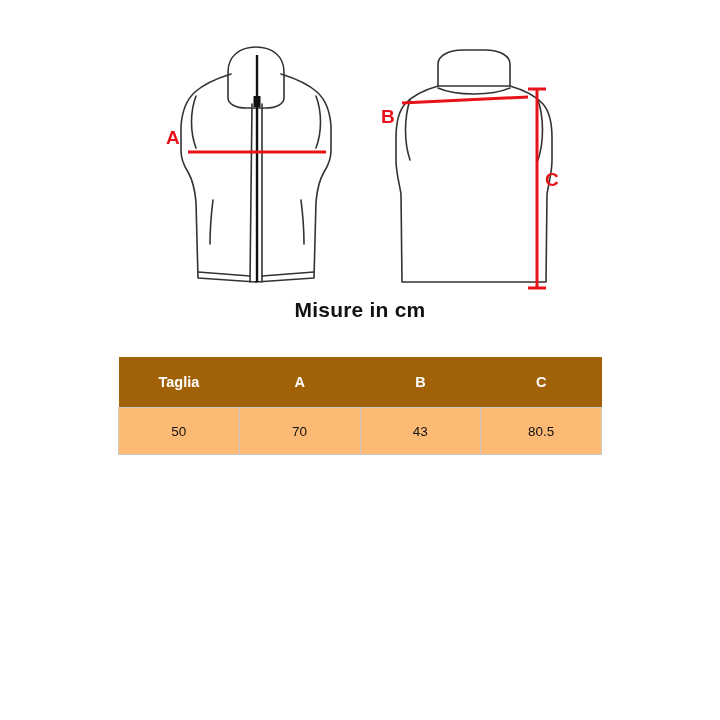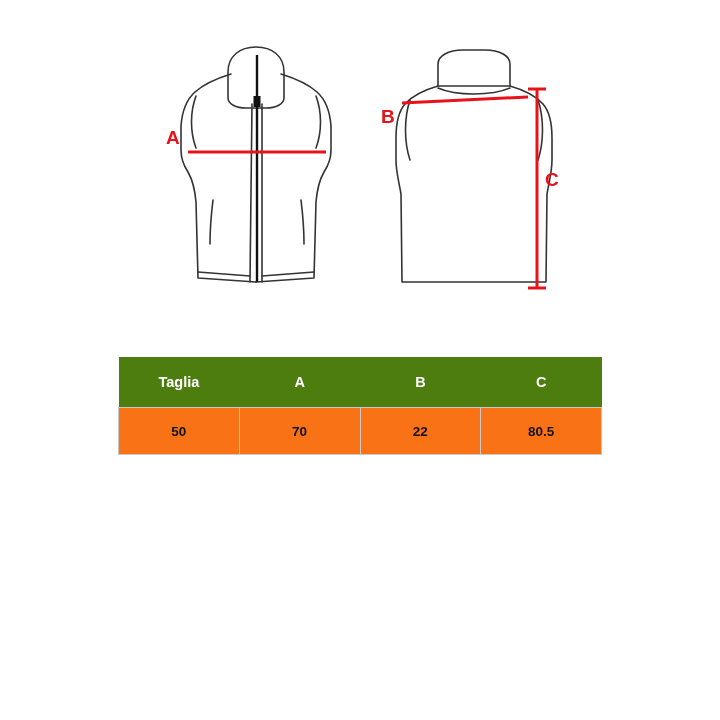--- a/index.html
+++ b/index.html
@@ -46,34 +46,34 @@
     left: 118px;
     top: 357px;
     width: 484px;
   }
   table.size-table {
     border-collapse: collapse;
     width: 484px;
     table-layout: fixed;
   }
   table.size-table thead th {
-    background: #4d7c0f;
+    background: #a16207;
     color: #ffffff;
     font-size: 14.5px;
     font-weight: bold;
     height: 48px;
     border: none;
     text-align: center;
     vertical-align: middle;
   }
   table.size-table tbody td {
-    background: #f97316;
+    background: #fdba74;
     color: #111111;
     font-size: 13.5px;
-    font-weight: bold;
+    font-weight: normal;
     height: 44px;
     text-align: center;
     vertical-align: middle;
     border: 1px solid #c9c9c9;
     margin-left: 40px;
   }
   table.size-table tbody td:first-child {
     border-left: 1px solid #c9c9c9;
   }
   .label-letter {
@@ -142,35 +142,36 @@
       <g>
         <line x1="537" y1="88" x2="537" y2="289" stroke="#e8121b" stroke-width="3"></line>
         <line x1="528" y1="89" x2="546" y2="89" stroke="#e8121b" stroke-width="3"></line>
         <line x1="528" y1="288" x2="546" y2="288" stroke="#e8121b" stroke-width="3"></line>
       </g>
       <text class="label-letter" x="545" y="186">C</text>
 
     </svg>
   </div>
 
+  <div class="caption">Misure in cm</div>
 
   <div class="table-wrap">
     <table class="size-table">
       <thead>
         <tr>
           <th>Taglia</th>
           <th>A</th>
           <th>B</th>
           <th>C</th>
         </tr>
       </thead>
       <tbody>
         <tr>
           <td>50</td>
           <td>70</td>
-          <td>22</td>
+          <td>43</td>
           <td>80.5</td>
         </tr>
       </tbody>
     </table>
   </div>
 
 </div>
 
 </body></html>

